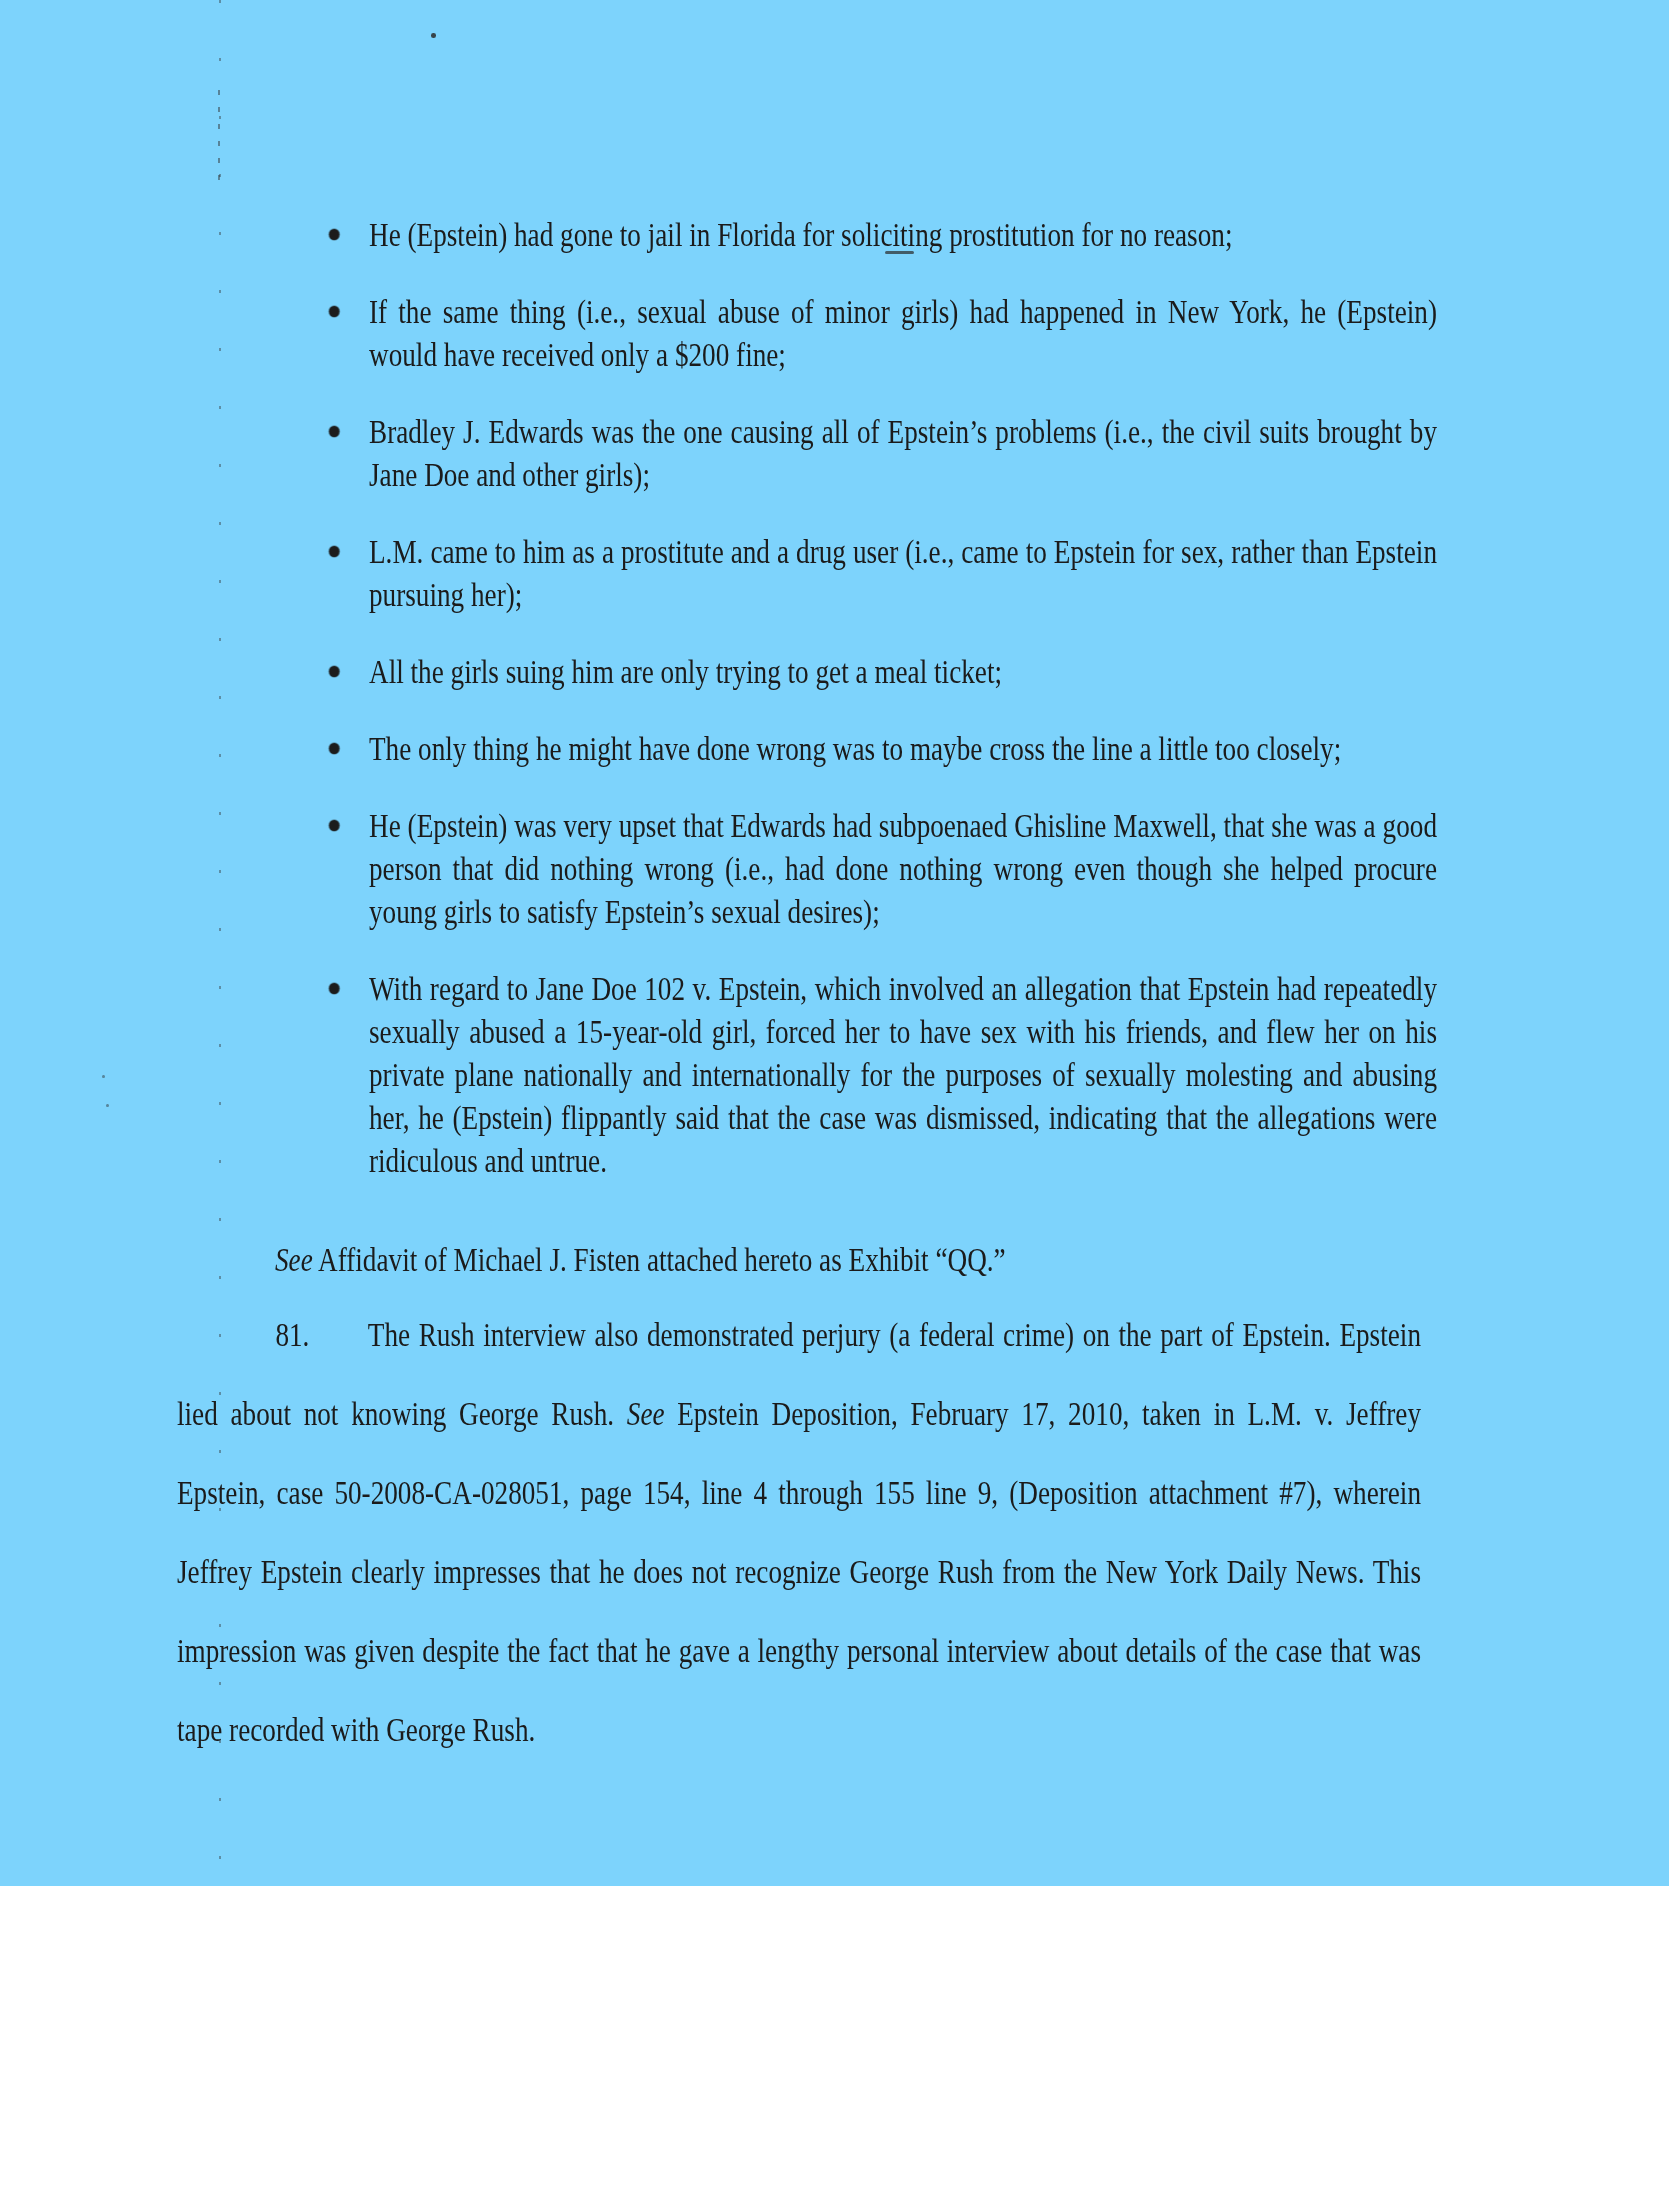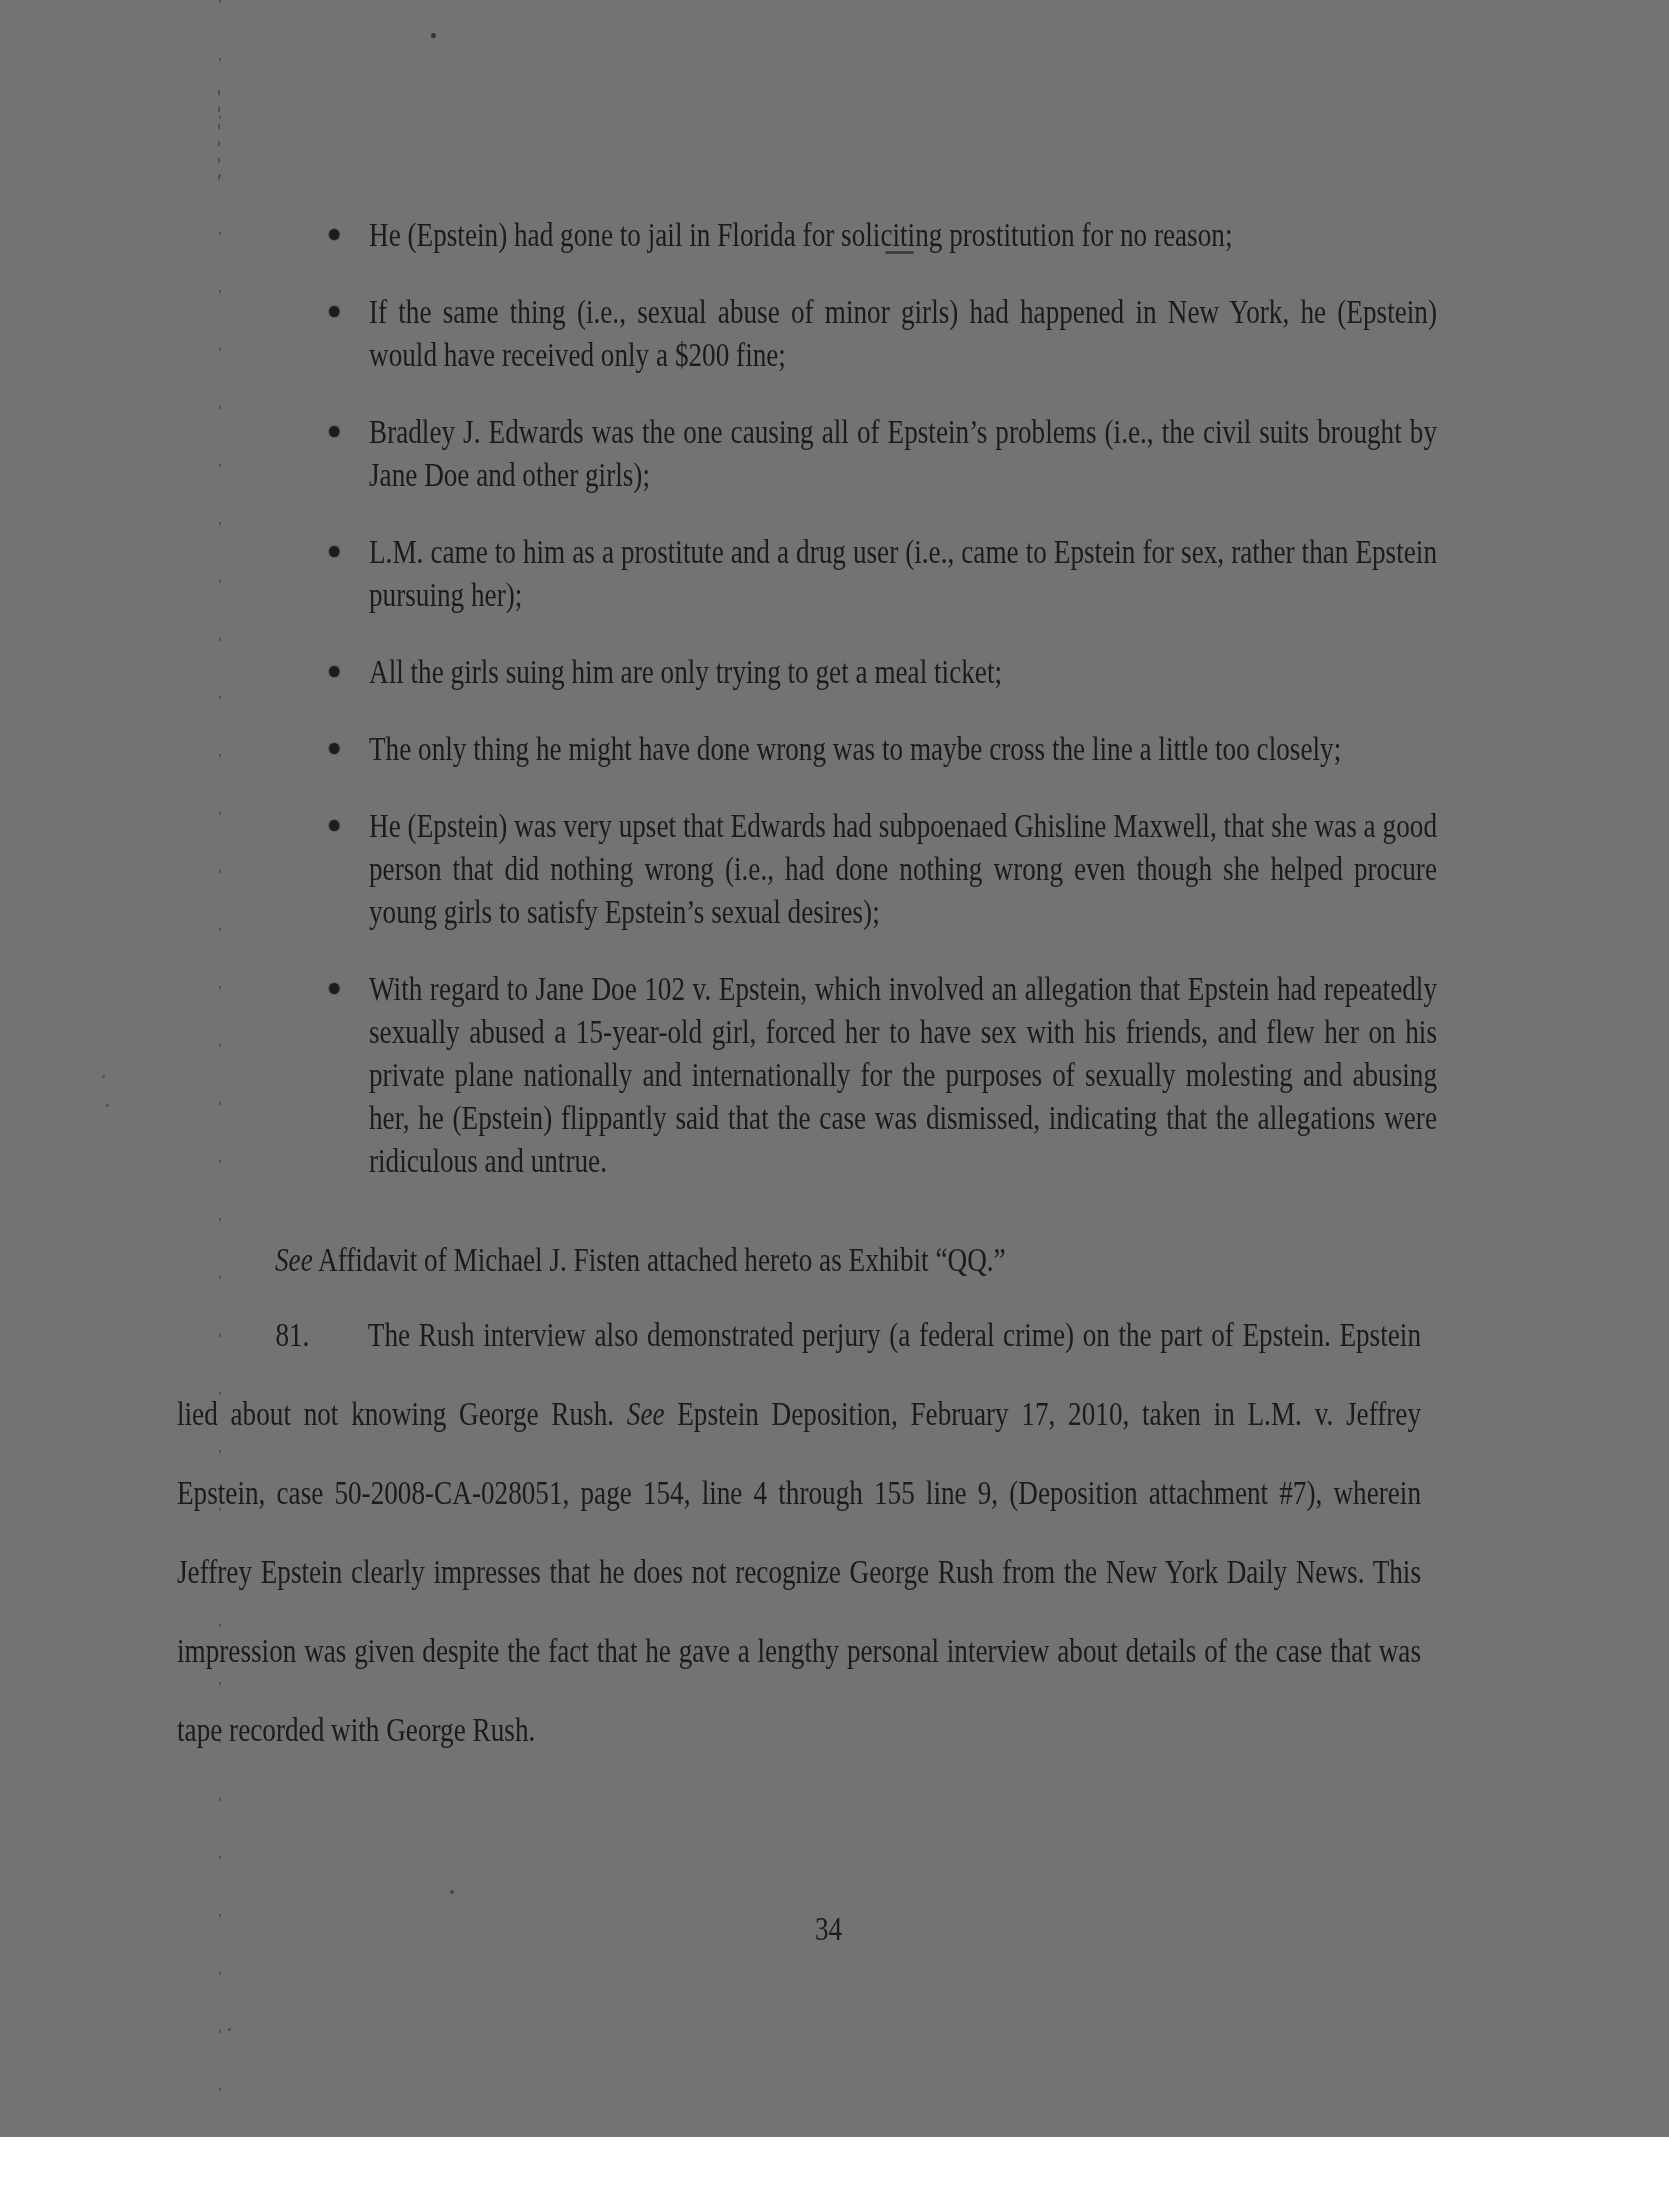--- a/index.html
+++ b/index.html
@@ -3,22 +3,22 @@
 <meta charset="utf-8">
 <style>
   html, body {
     margin: 0;
     padding: 0;
     background: #ffffff;
   }
   .page {
     position: relative;
     width: 1669px;
-    height: 2137px;
-    background: #737373;
+    height: 1886px;
+    background: #7dd3fc;
     overflow: hidden;
     font-family: "Liberation Serif", "DejaVu Serif", serif;
     color: #1b1b1b;
   }
 
   
   .fax {
     position: absolute;
     transform: scaleX(0.8);
     transform-origin: 0 0;

